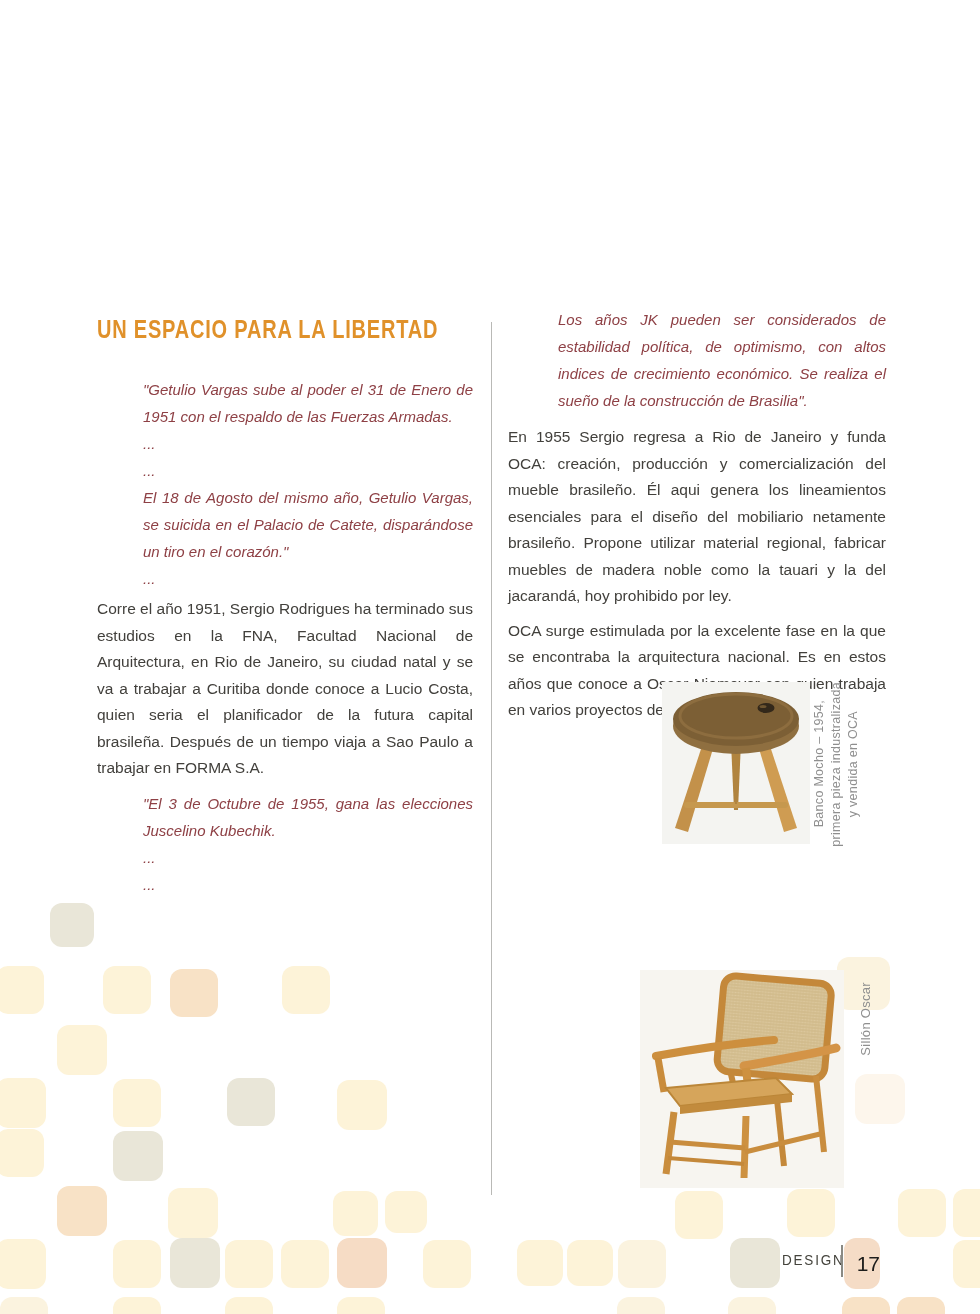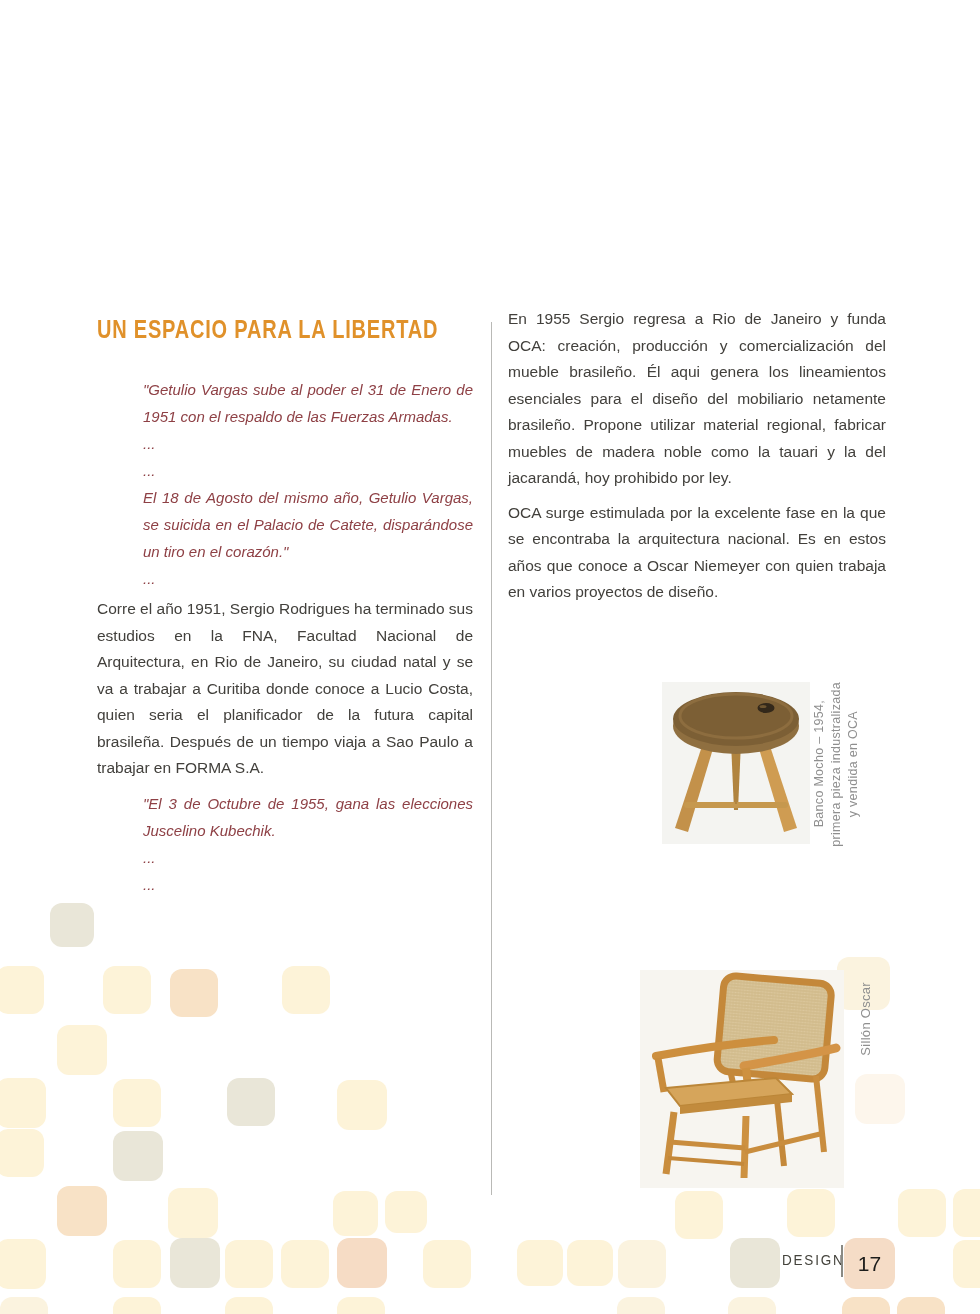--- a/index.html
+++ b/index.html
@@ -30,22 +30,22 @@
   .fig-stool-caption{left:812px;top:684px;height:160px;display:flex;align-items:center;gap:3px;}
   .fig-chair{left:640px;top:970px;}
   .fig-chair-caption{left:858px;top:982px;}
   .vtext{writing-mode:vertical-rl;transform:rotate(180deg);font-size:12.5px;color:#8f8f8f;
          letter-spacing:.3px;white-space:nowrap;}
   .fig-chair-caption .vtext{font-size:13px;}
   
   .footer-label{position:absolute;left:782px;top:1251px;z-index:2;font-size:15px;color:#44433c;
                 letter-spacing:2px;transform:scaleX(.9);transform-origin:left top;}
   .footer-bar{position:absolute;left:841px;top:1245px;width:2px;height:32px;background:#8a8a84;z-index:3;}
-  .page-square{position:absolute;left:844px;top:1238px;width:51px;height:51px;border-radius:12px;
-               background:#f5dcc6;z-index:2;display:flex;align-items:center;justify-content:center;}
+  .page-square{position:absolute;left:844px;top:1238px;width:36px;height:51px;border-radius:12px;
+               background:#f5dcc6;z-index:2;display:flex;align-items:center;justify-content:flex-end;}
   .page-number{font-size:21px;color:#1d1d1b;}
 </style>
 </head>
 <body>
 
 <div class="page">
 
   <div id="decor">
       <div class="sq" style="left: 50px; top: 903px; width: 44px; height: 44px; background: rgb(233, 230, 216);"></div>
       <div class="sq" style="left: -4px; top: 966px; width: 48px; height: 48px; background: rgb(253, 243, 216);"></div>
@@ -107,20 +107,23 @@
     <p class="body">Corre el año 1951, Sergio Rodrigues ha terminado sus estudios en la FNA, Facultad Nacional de Arquitectura, en Rio de Janeiro, su ciudad natal y se va a trabajar a Curitiba donde conoce a Lucio Costa, quien seria el planificador de la futura capital brasileña. Después de un tiempo viaja a Sao Paulo a trabajar en FORMA S.A.</p>
 
     <div class="quote q2">
       <p>"El 3 de Octubre de 1955, gana las elecciones Juscelino Kubechik.</p>
       <p>...</p>
       <p>...</p>
     </div>
   </div>
 
   <div class="col right">
+    <div class="quote">
+      <p>Los años JK pueden ser considerados de estabilidad política, de optimismo, con altos indices de crecimiento económico. Se realiza el sueño de la construcción de Brasilia".</p>
+    </div>
     <p class="body">En 1955 Sergio regresa a Rio de Janeiro y funda OCA: creación, producción y comercialización del mueble brasileño. Él aqui genera los lineamientos esenciales para el diseño del mobiliario netamente brasileño. Propone utilizar material regional, fabricar muebles de madera noble como la tauari y la del jacarandá, hoy prohibido por ley.</p>
     <p class="body">OCA surge estimulada por la excelente fase en la que se encontraba la arquitectura nacional. Es en estos años que conoce a Oscar Niemeyer con quien trabaja en varios proyectos de diseño.</p>
   </div>
 
   <div class="fig fig-stool">
     <svg width="148" height="162" viewBox="0 0 148 162">
       <rect x="0" y="0" width="148" height="162" fill="#f4f4f1"></rect>
       <polygon points="42,58 53,60 26,150 13,146" fill="#c3914a"></polygon>
       <polygon points="95,60 106,58 135,146 122,150" fill="#cf9c52"></polygon>
       <polygon points="69,60 79,60 76,128 72,128" fill="#b1843f"></polygon>

